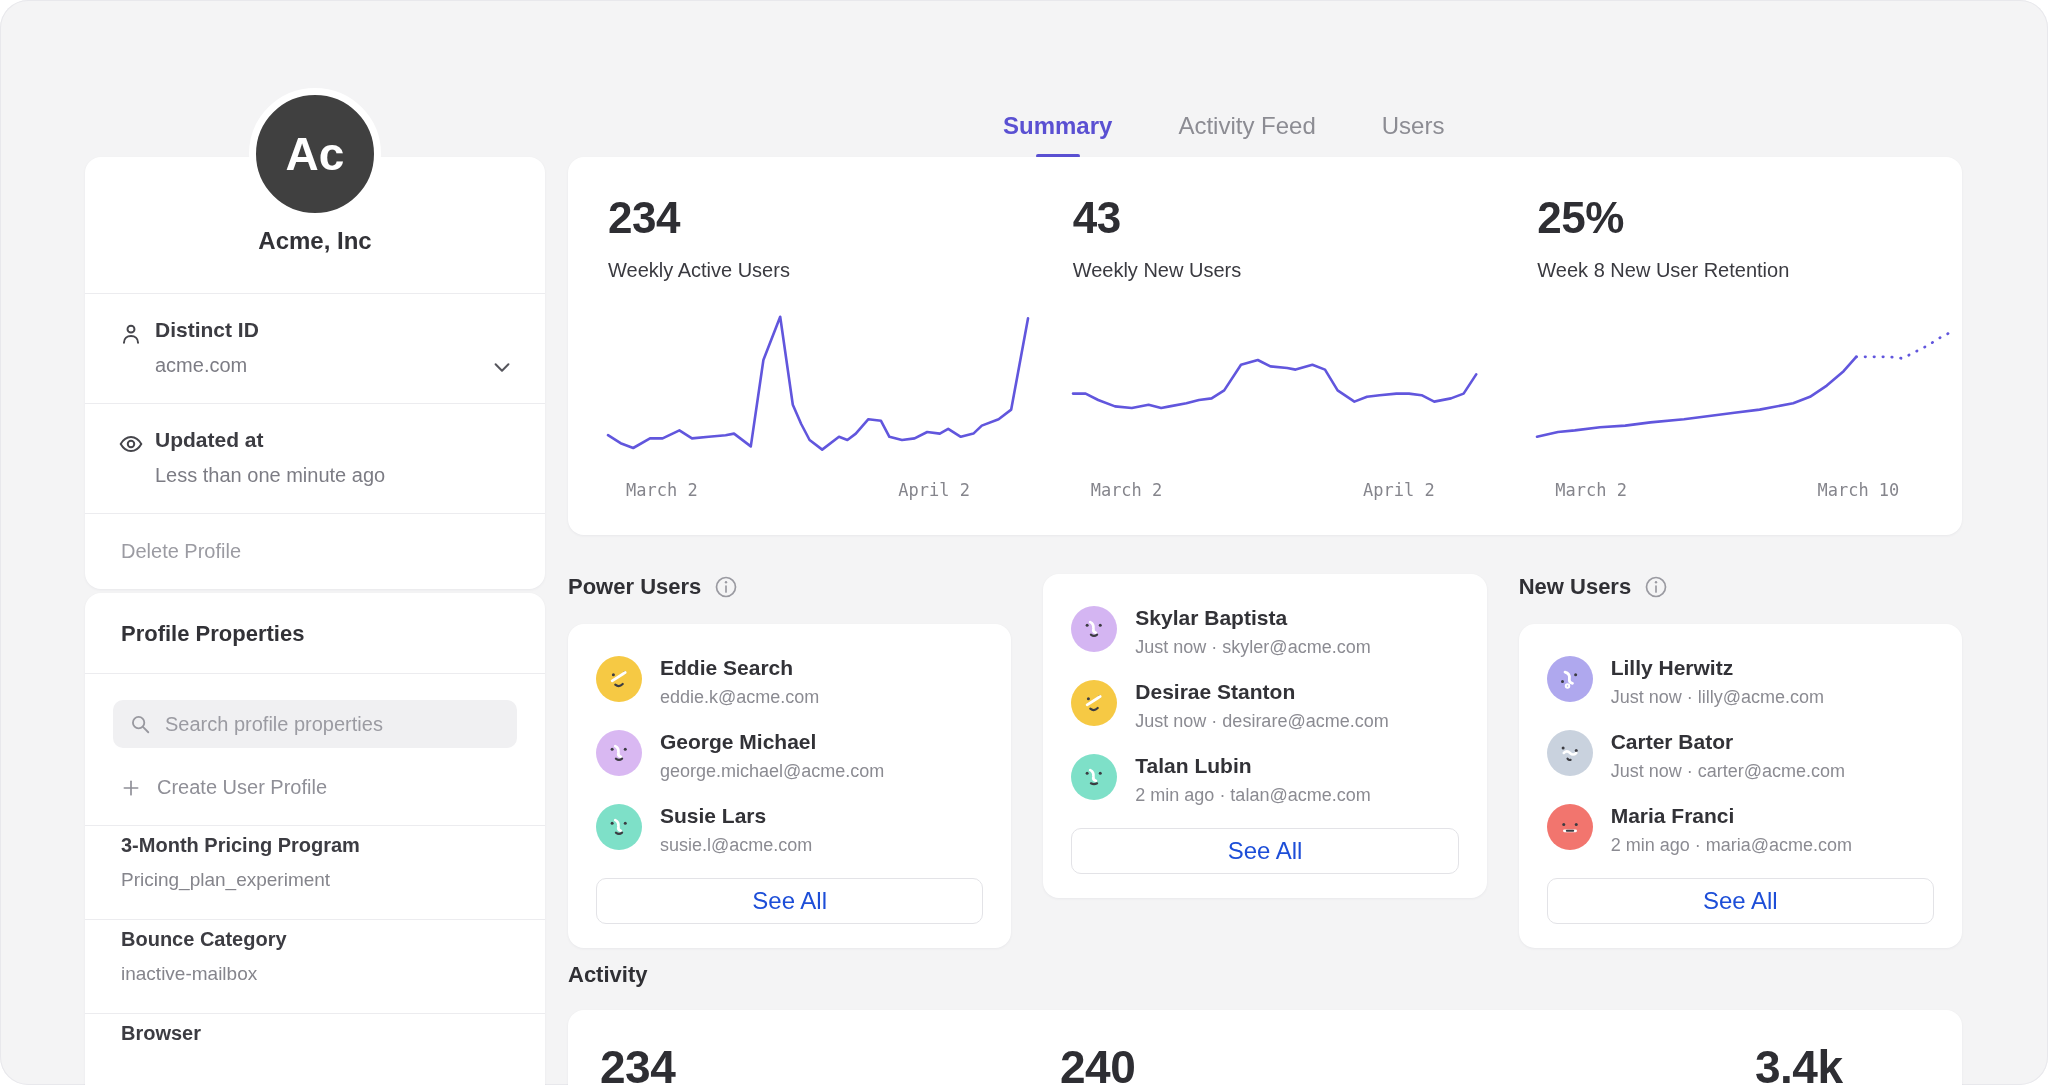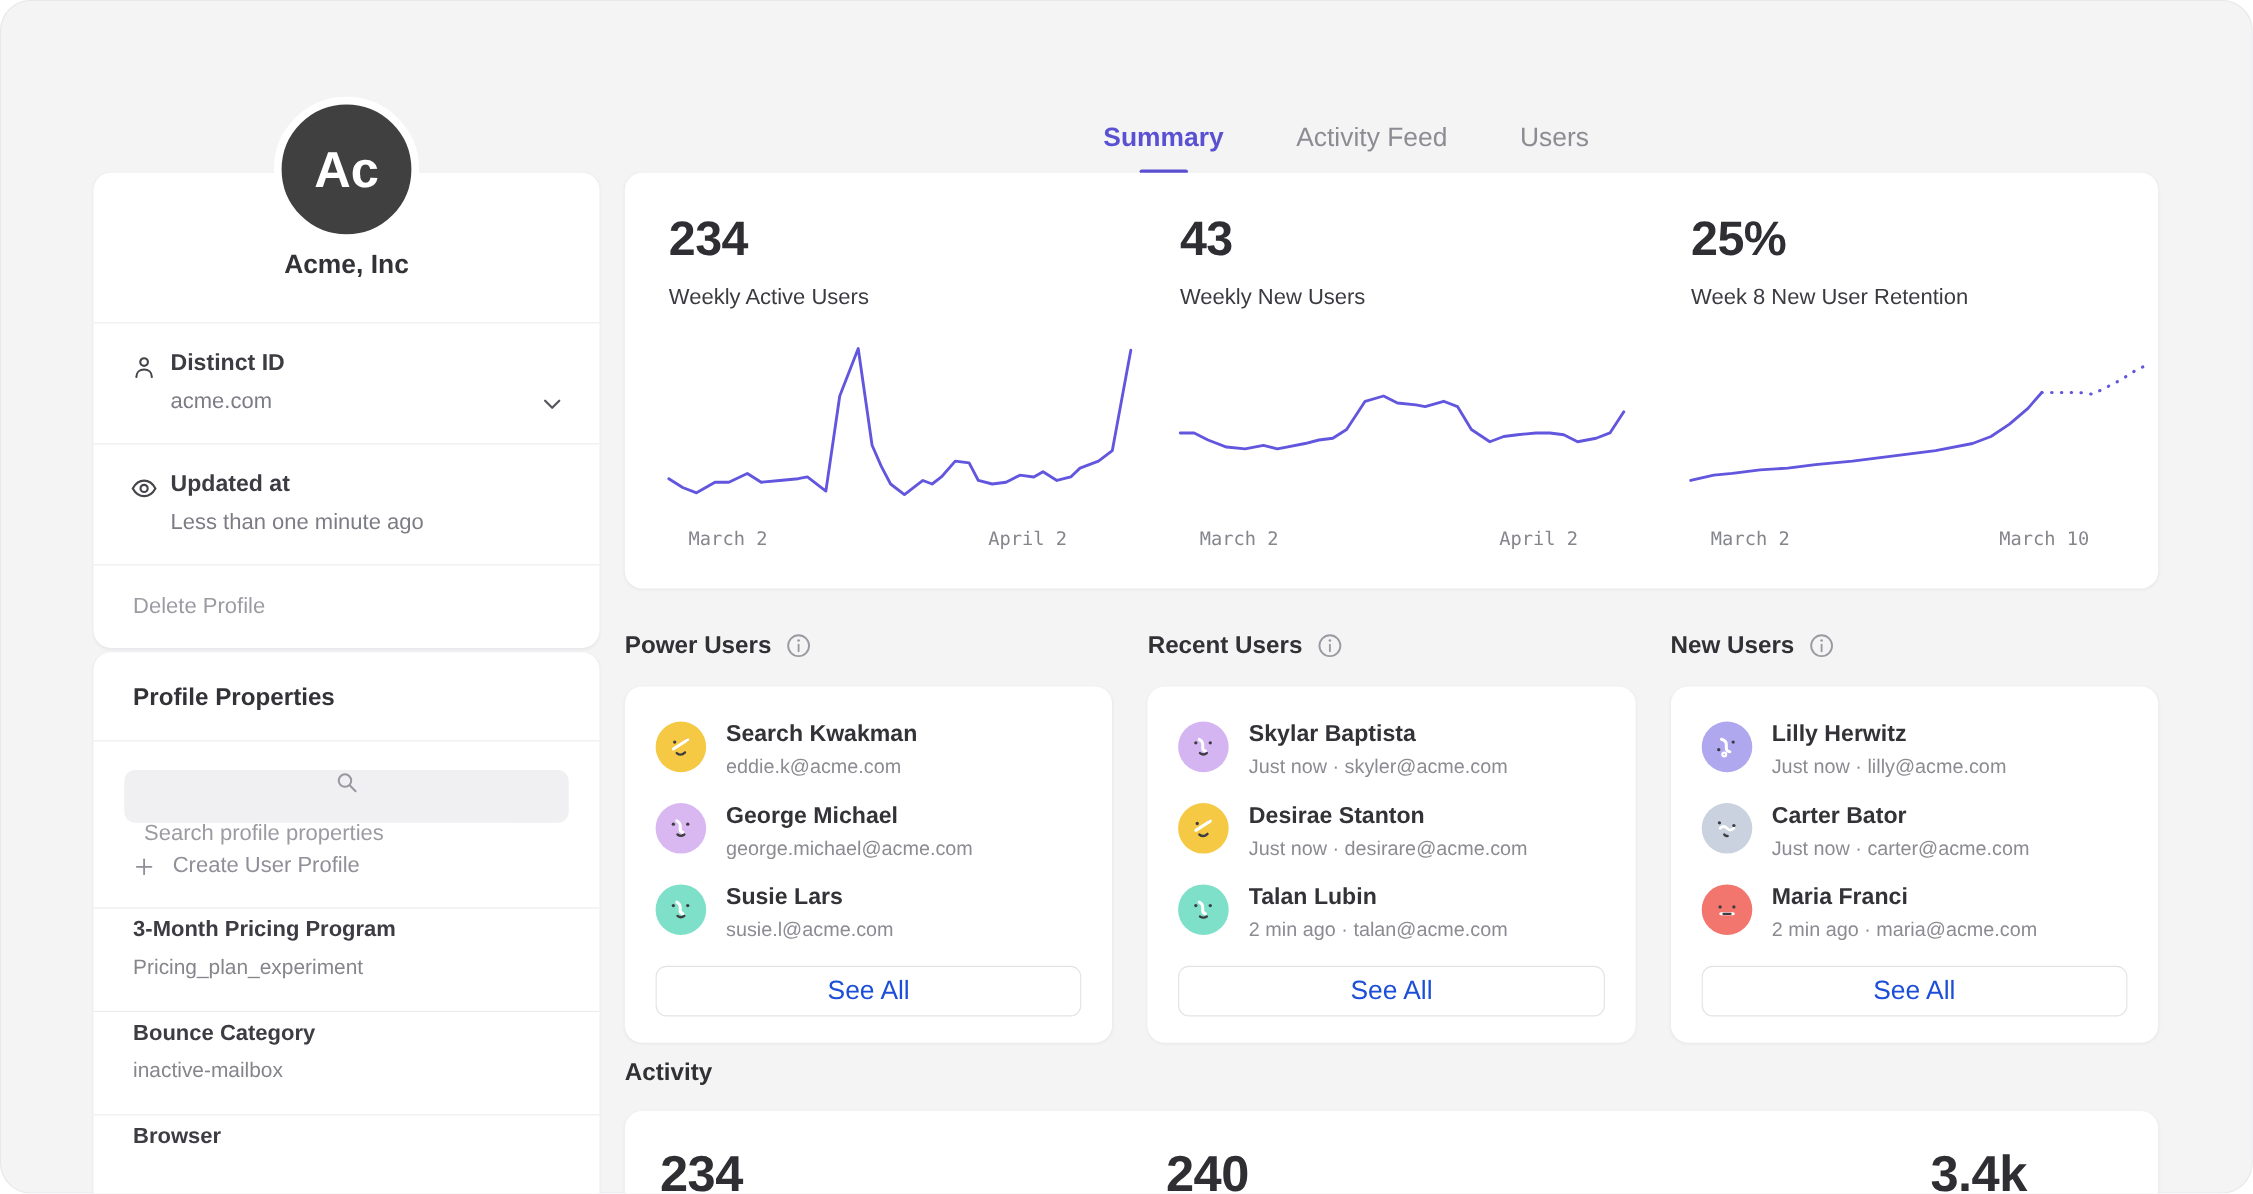--- a/index.html
+++ b/index.html
@@ -23,21 +23,21 @@
   .side-row { position:relative; border-top:1px solid #ececef; padding:24px 70px 26px 70px; }
   .side-row .row-icon { position:absolute; left:33px; top:27px; width:26px; height:26px; color:#45454b; }
   .side-row-label { font-size:21px; font-weight:700; color:#3c3c42; margin-bottom:12px; }
   .side-row-value { font-size:20px; color:#7c7c84; }
   .chevron { position:absolute; right:32px; top:62px; width:22px; height:22px; color:#55555c; }
   .delete-row { border-top:1px solid #ececef; padding:26px 36px; font-size:20px; color:#9b9ba2; }
 
   .side-card2 { position:absolute; left:85px; top:593px; width:460px; height:580px; }
   .props-title { padding:28px 36px 26px; font-size:22px; font-weight:700; color:#323237; border-bottom:1px solid #ececef; }
   .search-box { margin:26px 28px 8px; height:48px; background:#f0f0f2; border-radius:10px;
-    display:flex; align-items:center; gap:24px; padding:0 16px;flex-direction:column; }
+    display:flex; align-items:center; gap:12px; padding:0 16px; }
   .search-box svg { width:22px; height:22px; color:#98989f; flex:none; }
   .search-box input { border:none; outline:none; background:transparent; font-size:20px; color:#55555c; width:100%;
     font-family:"Liberation Sans", sans-serif; }
   .search-box input::placeholder { color:#9b9ba2; }
   .create-row { display:flex; align-items:center; gap:16px; padding:20px 36px 26px; font-size:20px; color:#8f8f97; }
   .create-row svg { width:20px; height:20px; color:#8f8f97; }
   .prop-item { padding:8px 36px 28px; border-top:1px solid #ececef; }
   .prop-name { font-size:20px; font-weight:700; color:#3c3c42; margin-bottom:12px; }
   .prop-value { font-size:19px; color:#85858c; }
 
@@ -214,21 +214,21 @@
         <div class="user-row">
           <span class="user-avatar" style="background: rgb(246, 201, 68);">
             <svg viewBox="0 0 24 24" fill="none" stroke="#3c3c42" stroke-width="1.7">
                 <circle cx="7.5" cy="8.5" r="1.2" fill="#3c3c42" stroke="none"></circle>
                 <circle cx="16.5" cy="7" r="1.2" fill="#3c3c42" stroke="none"></circle>
                 <path d="M6.5 13.5 L17 6.8" stroke="#fff" stroke-width="2.2" stroke-linecap="round"></path>
                 <path d="M9 16.5 q3 2.5 6 -0.5" stroke-linecap="round"></path>
               </svg>
           </span>
           <div>
-            <div class="user-name">Search Kwakman</div>
+            <div class="user-name">Eddie Search</div>
             <div class="user-detail">eddie.k@acme.com</div>
           </div>
         </div>
         <div class="user-row">
           <span class="user-avatar" style="background: rgb(217, 184, 242);">
             <svg viewBox="0 0 24 24" fill="none" stroke="#3c3c42" stroke-width="1.7">
                 <circle cx="6.5" cy="9" r="1.2" fill="#3c3c42" stroke="none"></circle>
                 <circle cx="17" cy="9" r="1.2" fill="#3c3c42" stroke="none"></circle>
                 <path d="M9 6.5 q3 1.5 2.5 5 q-.5 3 2 3.5" stroke="#fff" stroke-width="2.2" stroke-linecap="round"></path>
                 <path d="M9.5 16.5 q2.5 2 5 0" stroke-linecap="round"></path>
@@ -251,28 +251,20 @@
           <div>
             <div class="user-name">Susie Lars</div>
             <div class="user-detail">susie.l@acme.com</div>
           </div>
         </div>
         <button class="see-all">See All</button>
       </div>
     </div>
 
     <div>
-      <div class="section-header">
-        <span>Recent Users</span>
-        <svg class="info-icon" viewBox="0 0 24 24" fill="none" stroke="currentColor" stroke-width="1.7">
-          <circle cx="12" cy="12" r="9.5"></circle>
-            <line x1="12" y1="11" x2="12" y2="17" stroke-linecap="round"></line>
-            <circle cx="12" cy="7.3" r="1.2" fill="currentColor" stroke="none"></circle>
-        </svg>
-      </div>
       <div class="card user-card">
         <div class="user-row">
           <span class="user-avatar" style="background: rgb(212, 181, 242);">
             <svg viewBox="0 0 24 24" fill="none" stroke="#3c3c42" stroke-width="1.7">
                 <circle cx="6.5" cy="9" r="1.2" fill="#3c3c42" stroke="none"></circle>
                 <circle cx="17" cy="9" r="1.2" fill="#3c3c42" stroke="none"></circle>
                 <path d="M9 6.5 q3 1.5 2.5 5 q-.5 3 2 3.5" stroke="#fff" stroke-width="2.2" stroke-linecap="round"></path>
                 <path d="M9.5 16.5 q2.5 2 5 0" stroke-linecap="round"></path>
               </svg>
           </span>

